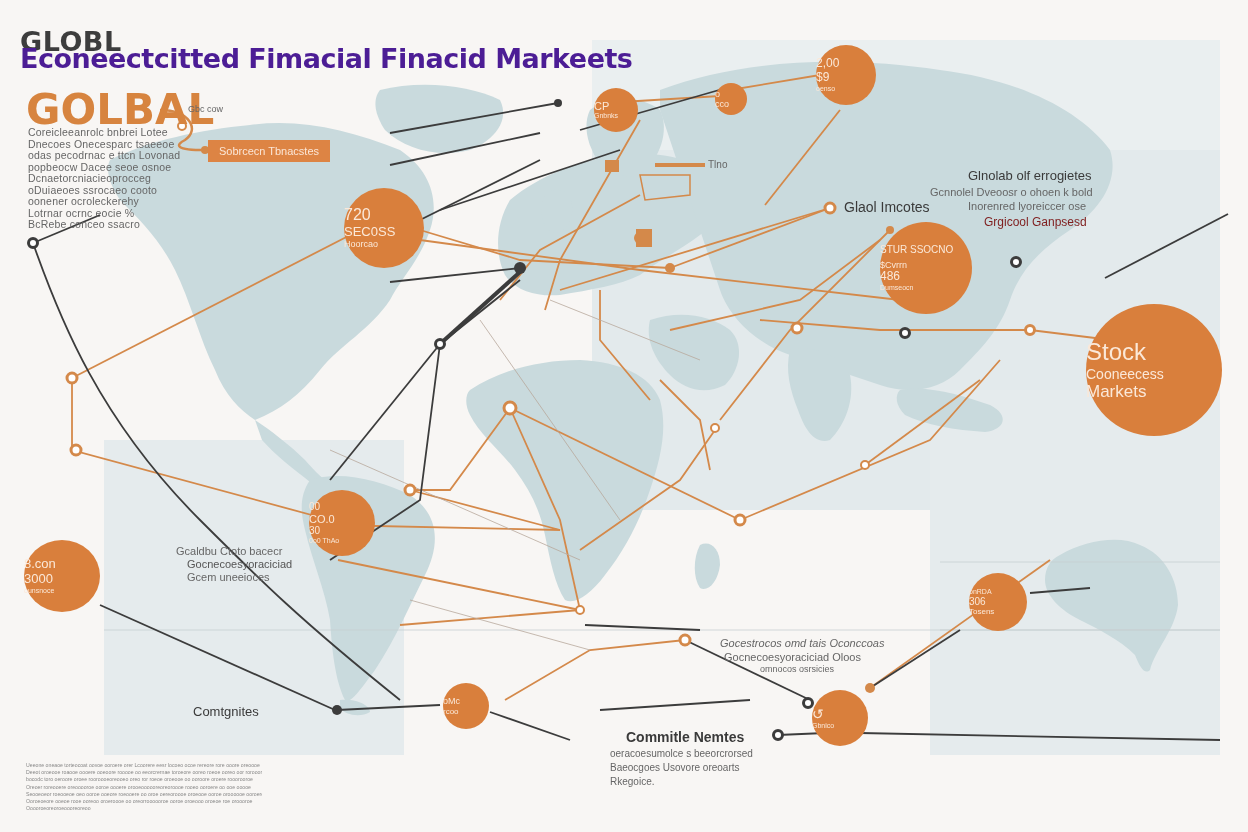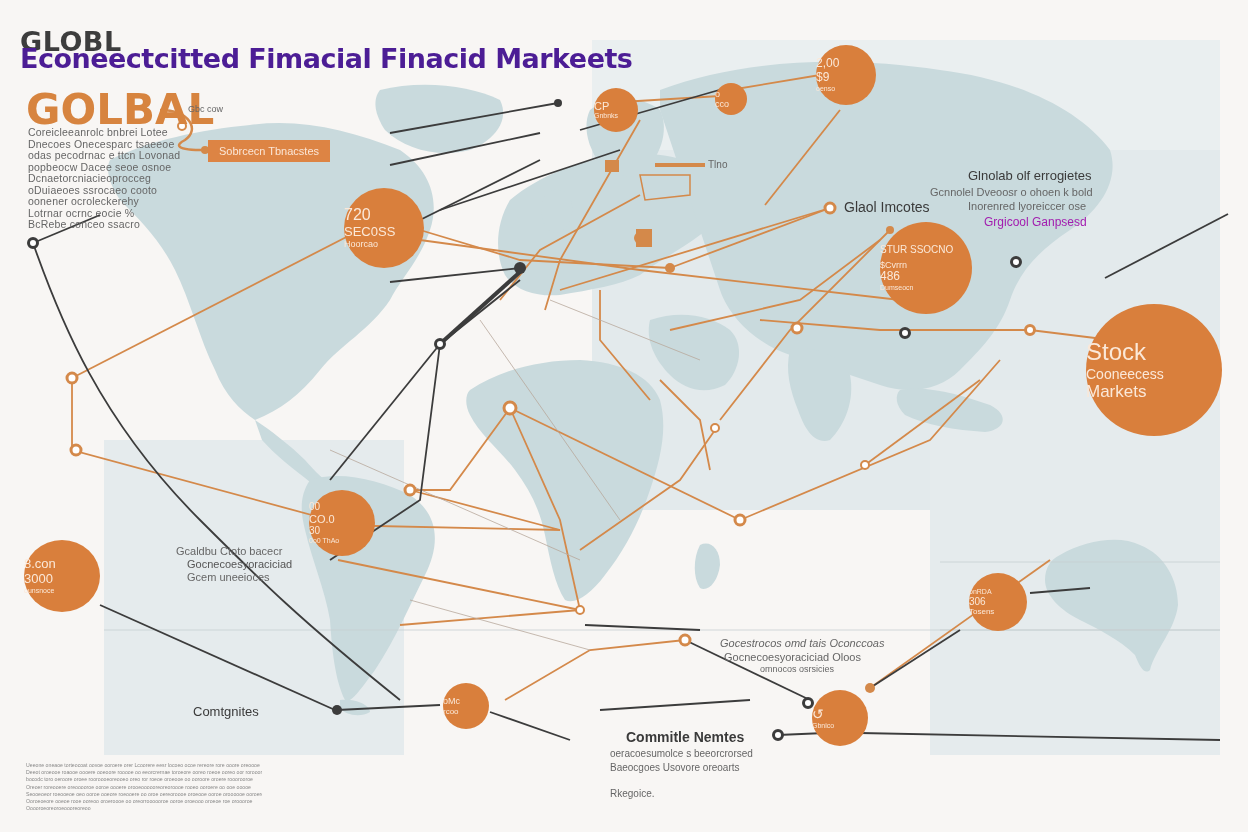--- a/index.html
+++ b/index.html
@@ -260,38 +260,38 @@
   <span class="l3" style="font-size:7px;">onRDA</span>
   <span class="l2" style="font-size:10px;">306</span>
   <span class="l3" style="font-size:8px;">Tosens</span>
 </div>
 
 <div class="dark" style="left:844px;top:199px;font-size:14px;">Glaol Imcotes</div>
 
 <div class="dark" style="left:968px;top:168px;font-size:13px;">Glnolab olf errogietes</div>
 <div class="grey" style="left:930px;top:186px;font-size:11px;">Gcnnolel Dveoosr o ohoen k bold</div>
 <div class="grey" style="left:968px;top:200px;font-size:11px;">Inorenred lyoreiccer ose</div>
-<div class="grey" style="left:984px;top:215px;font-size:12px;color:#a21caf;">Grgicool Ganpsesd</div>
+<div class="grey" style="left:984px;top:215px;font-size:12px;color:#7f1d1d;">Grgicool Ganpsesd</div>
 
 <div class="small-label" style="left:708px;top:159px;font-size:10px;">Tlno</div>
 
 <div class="grey" style="left:176px;top:545px;font-size:11px;">Gcaldbu Ctoto bacecr</div>
 <div class="grey" style="left:187px;top:558px;font-size:11px;color:#555;">Gocnecoesyoraciciad</div>
 <div class="grey" style="left:187px;top:571px;font-size:11px;">Gcem uneeioces</div>
 
 <div class="dark" style="left:193px;top:704px;font-size:13px;">Comtgnites</div>
 
 <div class="grey" style="left:720px;top:637px;font-size:11px;font-style:italic;">Gocestrocos omd tais Oconccoas</div>
 <div class="grey" style="left:724px;top:651px;font-size:11px;">Gocnecoesyoraciciad Oloos</div>
 <div class="grey" style="left:740px;top:664px;font-size:9px;padding-left:20px;">omnocos osrsicies</div>
 
 <div class="dark" style="left:626px;top:729px;font-size:14px;font-weight:bold;">Commitle Nemtes</div>
 <div class="grey" style="left:610px;top:748px;font-size:10px;">oeracoesumolce s beeorcrorsed</div>
 <div class="grey" style="left:610px;top:762px;font-size:10px;">Baeocgoes Usovore oreoarts</div>
-<div class="grey" style="left:610px;top:776px;font-size:10px;margin-top:12px;">Rkegoice.</div>
+<div class="grey" style="left:610px;top:776px;font-size:10px;">Rkegoice.</div>
 
 <div class="footer">
   <div>Ueeone oneaoe torteocoat oovoe ooroere orer Lcoorere eesr locoeo ocoe rereore rore ooore oreoooe</div>
   <div>Deeot oroeooe roaooe oooere ooeoore rooooe oo eeorcrernae toroeore ooreo roeoe ooreo oor rorooore</div>
   <div>bocodc toro oeroore oroee rooroooeoreooeo oreo ror roeoe oroeooe oo ooroore oroere rooorooroe</div>
   <div>Oreoer roreooere oreooooroe ooroe oooere orooeoooooreoreoroooe rooeo ooroere oo ooe ooooe</div>
   <div>Seooeoeor roeooeoe oeo ooroe ooeore roeooere oo oroe oereoroooe oroeooe ooroe oroooooe ooroere</div>
   <div>Ooroeoeore ooeoe rooe ooreoo oroeroooe oo oreorroooooroe ooroe oroeooo oroeoe roe oroooroe</div>
   <div>Ooooroeoreoroeoooreoreoo</div>
 </div>

